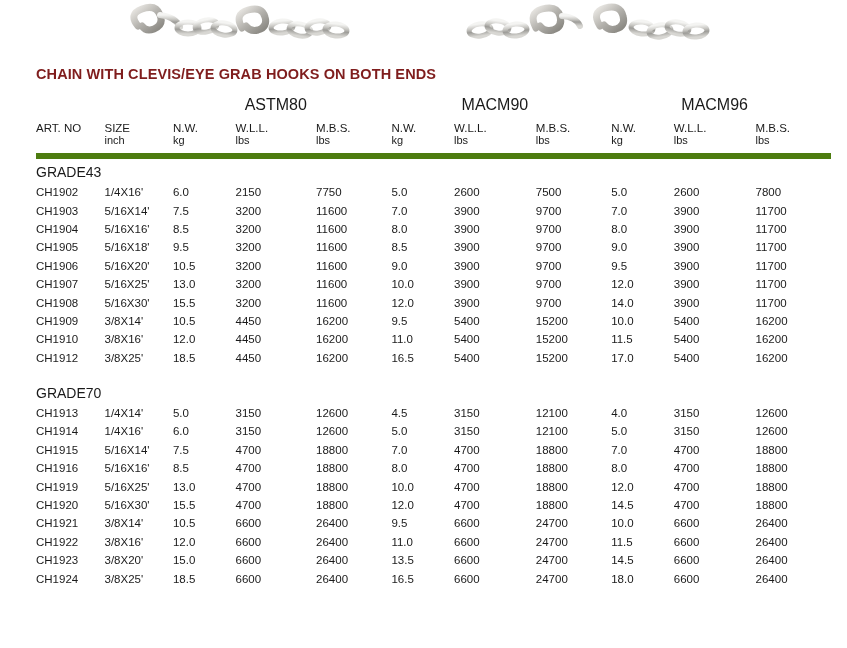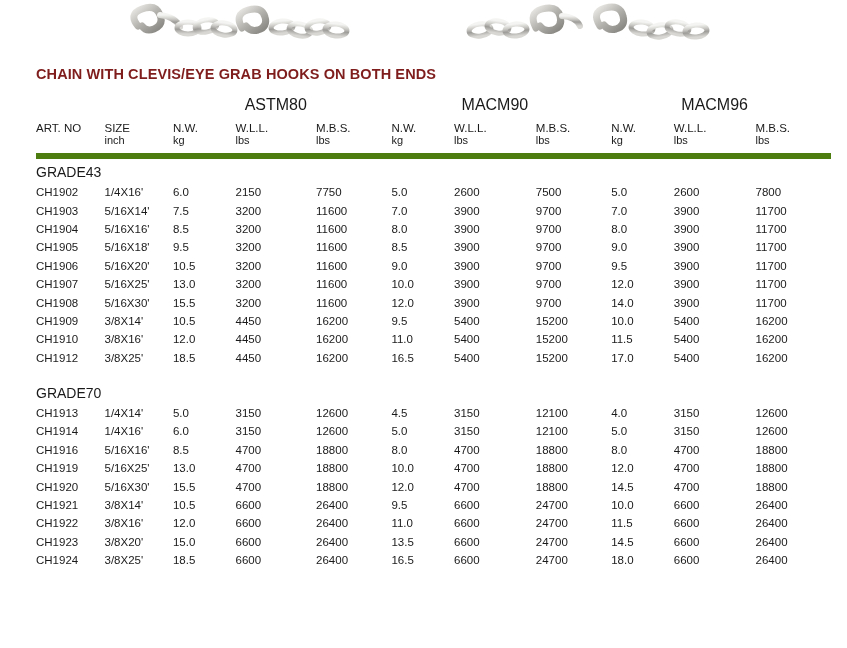--- a/index.html
+++ b/index.html
@@ -393,20 +393,33 @@
             <td class="c-wll">3150</td>
             <td class="c-mbs">12600</td>
             <td class="c-nw">5.0</td>
             <td class="c-wll">3150</td>
             <td class="c-mbs">12100</td>
             <td class="c-nw">5.0</td>
             <td class="c-wll">3150</td>
             <td class="c-mbs">12600</td>
           </tr>
           <tr class="data-row">
+            <td class="c-art">CH1915</td>
+            <td class="c-size">5/16X14'</td>
+            <td class="c-nw">7.5</td>
+            <td class="c-wll">4700</td>
+            <td class="c-mbs">18800</td>
+            <td class="c-nw">7.0</td>
+            <td class="c-wll">4700</td>
+            <td class="c-mbs">18800</td>
+            <td class="c-nw">7.0</td>
+            <td class="c-wll">4700</td>
+            <td class="c-mbs">18800</td>
+          </tr>
+          <tr class="data-row">
             <td class="c-art">CH1916</td>
             <td class="c-size">5/16X16'</td>
             <td class="c-nw">8.5</td>
             <td class="c-wll">4700</td>
             <td class="c-mbs">18800</td>
             <td class="c-nw">8.0</td>
             <td class="c-wll">4700</td>
             <td class="c-mbs">18800</td>
             <td class="c-nw">8.0</td>
             <td class="c-wll">4700</td>

